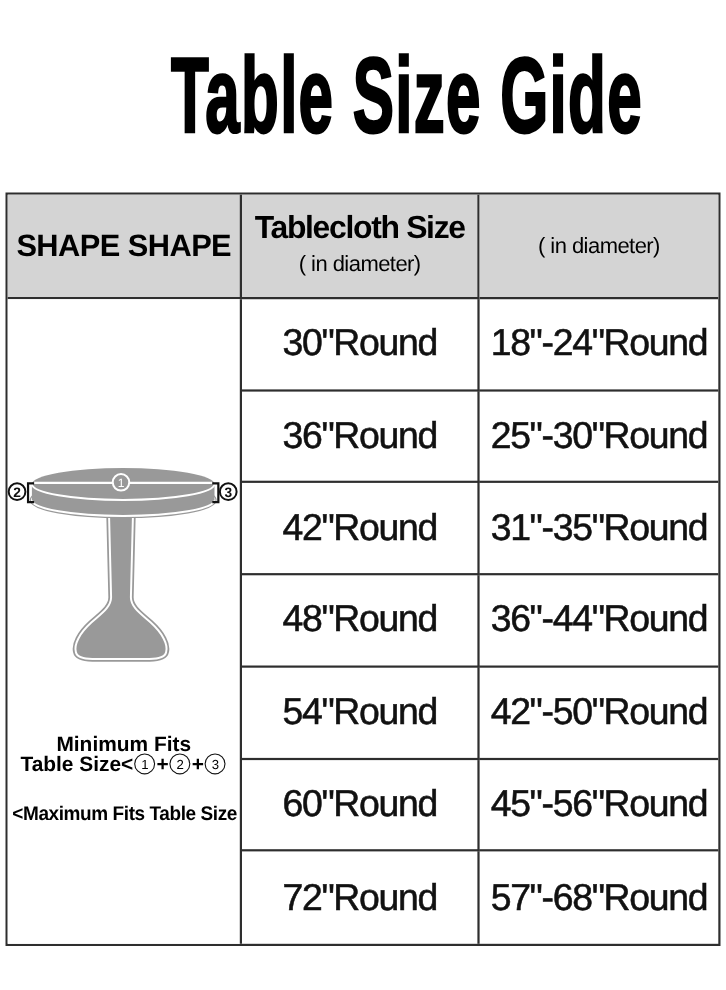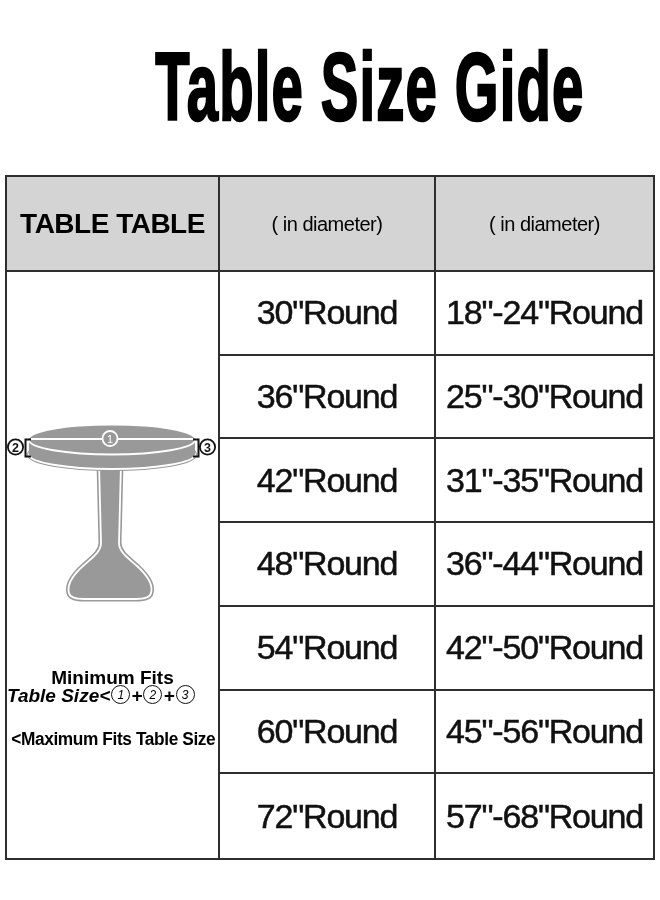--- a/index.html
+++ b/index.html
@@ -36,21 +36,21 @@
   .r1{grid-row:2}.r2{grid-row:3}.r3{grid-row:4}.r4{grid-row:5}
   .r5{grid-row:6}.r6{grid-row:7}.r7{grid-row:8}
   .c2{grid-column:2}.c3{grid-column:3}
   
   .shape-cell{grid-column:1;grid-row:2/9;position:relative;background:#fff;box-sizing:border-box;border-right:2px solid #2e2e2e;}
   .diagram{position:absolute;left:-2px;top:151px;overflow:visible;}
   .marknum{font-family:"Liberation Sans","DejaVu Sans",sans-serif;font-size:12.5px;font-weight:700;fill:#111;text-anchor:middle;}
   .dialabel{font-family:"Liberation Sans","DejaVu Sans",sans-serif;font-size:11px;fill:#fff;text-anchor:middle;}
   .note{position:absolute;left:0;width:100%;text-align:center;font-weight:700;font-size:19px;line-height:25px;white-space:nowrap;}
   .note-1{top:371px;margin-top:22px;}
-  .note-2{top:411px;display:flex;align-items:center;font-style:italic;}
+  .note-2{top:411px;display:flex;align-items:center;justify-content:center;}
   .note-3{top:455px;font-size:18px;letter-spacing:-0.4px;transform:scaleX(0.96);transform-origin:center;}
   .circ{
     display:inline-flex;align-items:center;justify-content:center;
     width:17px;height:17px;border:1.3px solid #111;border-radius:50%;
     font-size:12px;font-weight:400;line-height:1;margin:0 1px;position:relative;top:-1px;
     background:#fff;flex:0 0 auto;
   }
   .plus{font-weight:700;}
 </style>
 </head>
@@ -58,23 +58,24 @@
 
 <div class="page">
 
   <div class="title-wrap">
     <h1 class="title">Table Size Gide</h1>
   </div>
 
   <div class="size-table">
 
     <div class="cell hc br bb">
-      <span class="h-shape">TABLE TABLE</span>
+      <span class="h-shape">SHAPE SHAPE</span>
     </div>
     <div class="cell hc br bb">
+      <span class="h-l1">Tablecloth Size</span>
       <span class="h-l2">( in diameter)</span>
     </div>
     <div class="cell hc bb">
       <span class="h-l2">( in diameter)</span>
     </div>
 
     <div class="shape-cell">
       <svg class="diagram" width="215" height="185" viewBox="5 425 215 185">
         <g>
           <path d="M99,465 L101,545 C101,554 92,560 83,568 C72,578 67,588 69,595 C70,600 76,601 84,601 L136,601 C144,601 150,600 151,595 C153,588 148,578 137,568 C128,560 119,554 119,545 L121,465 Z" fill="#999999" stroke="#999999" stroke-width="5" stroke-linejoin="round"></path>

